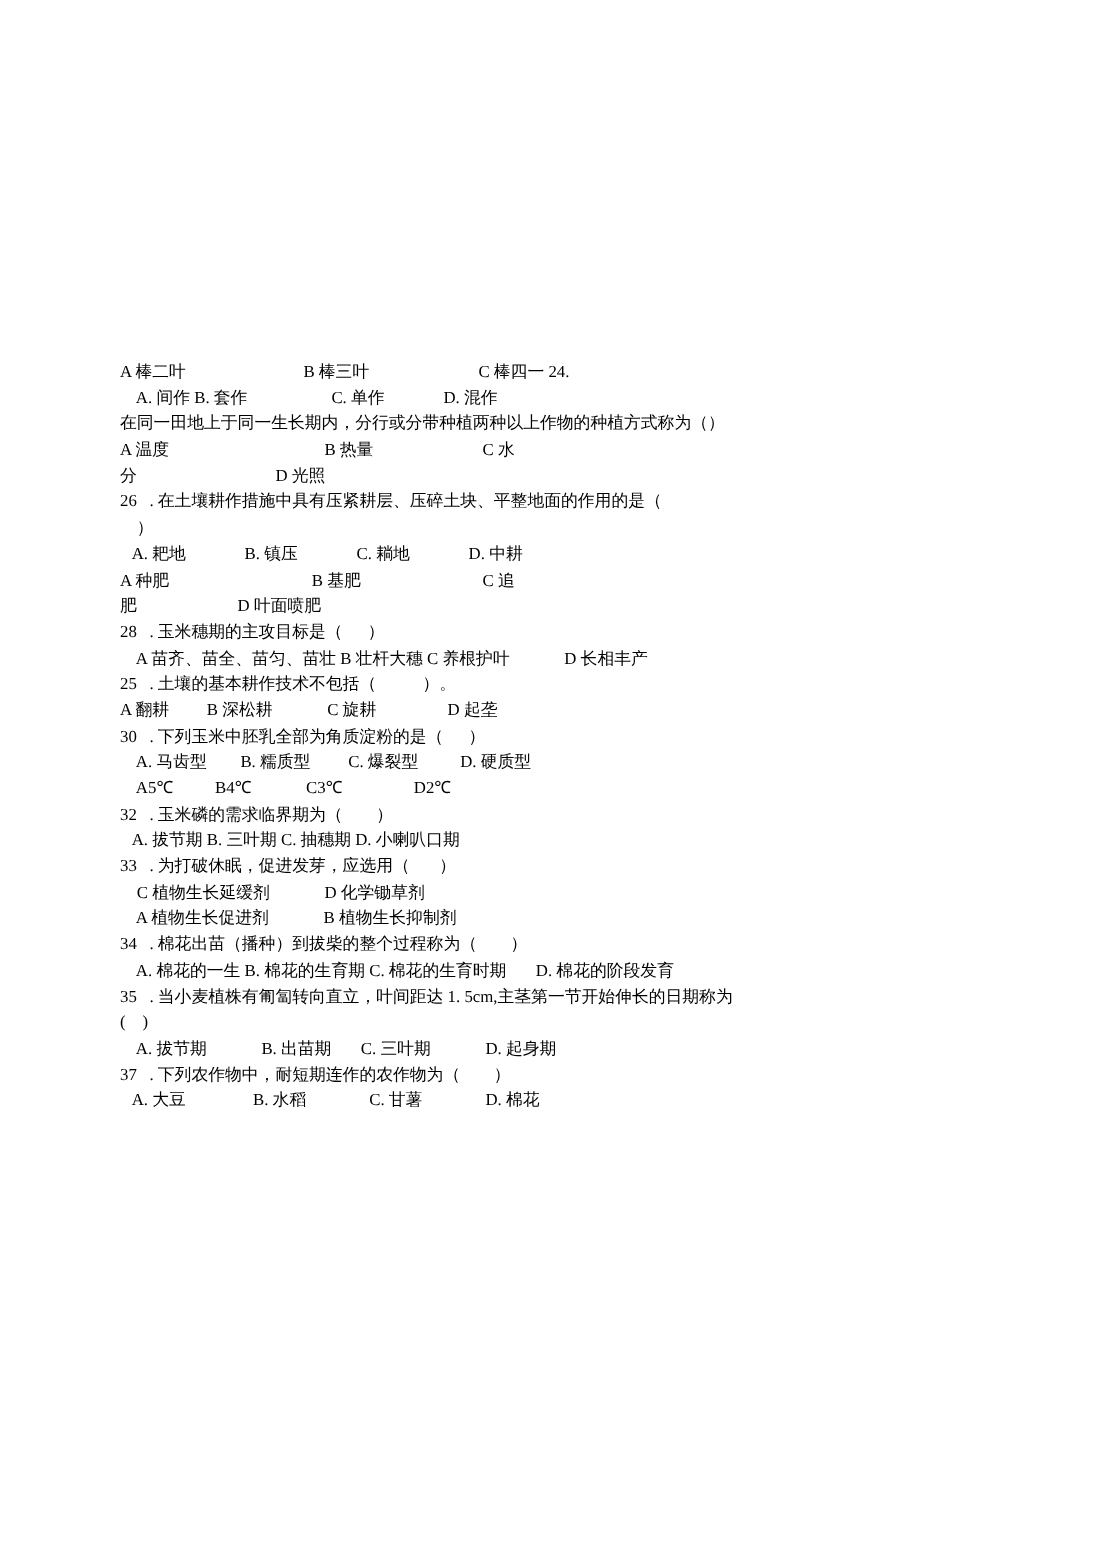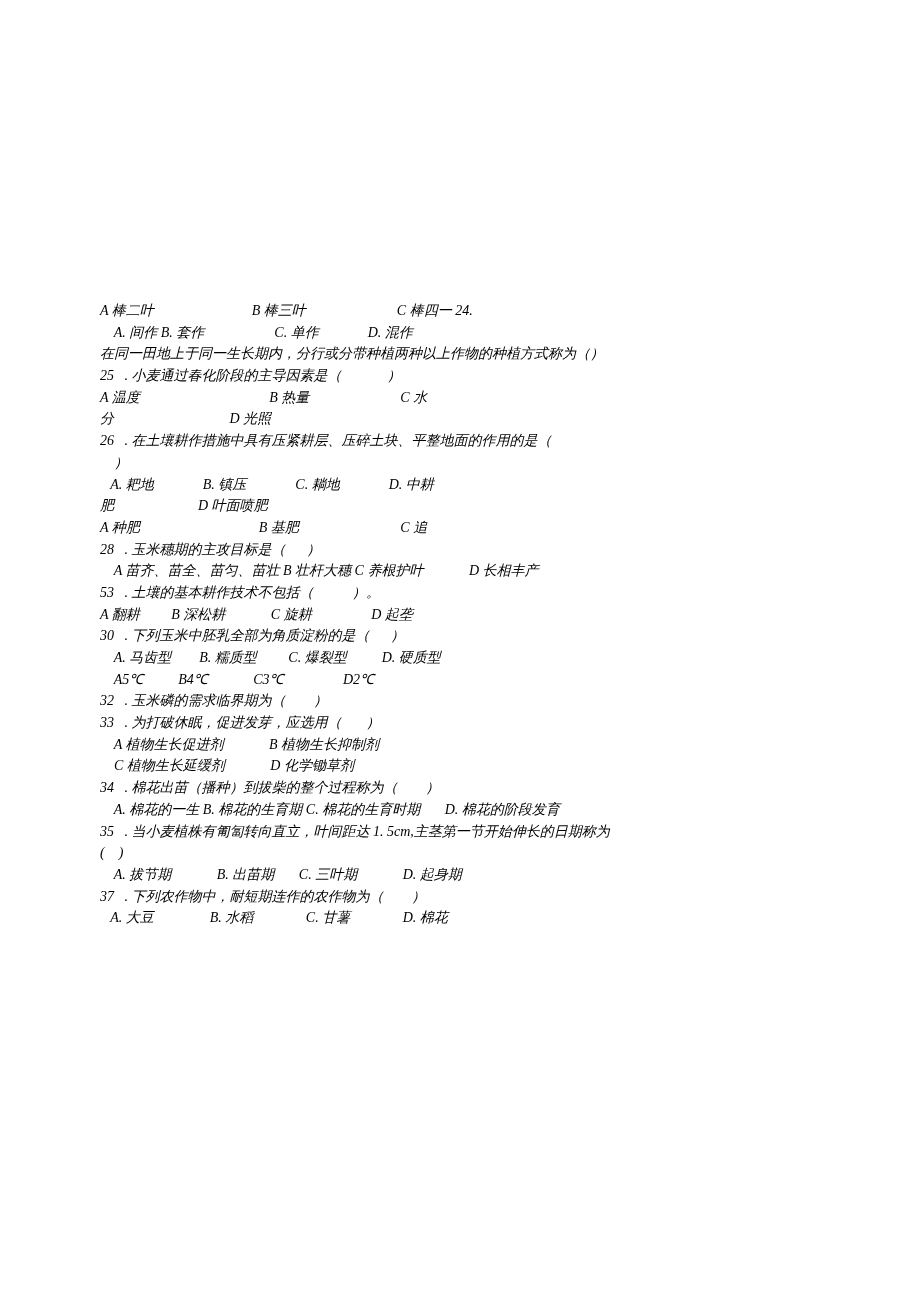--- a/index.html
+++ b/index.html
@@ -10,50 +10,49 @@
     font-size: 14px;
     color: #000;
     width: 920px;
   }
   .page {
     padding: 300px 100px 400px 100px;
     line-height: 1.55;
   }
   .line {
     white-space: pre;
-    font-style: italic;
   }
 </style>
 </head>
 <body>
 
 <div class="page">
   <div class="content" id="content">
       <div class="line">A 棒二叶                            B 棒三叶                          C 棒四一 24.</div>
       <div class="line">    A. 间作 B. 套作                    C. 单作              D. 混作</div>
       <div class="line">在同一田地上于同一生长期内，分行或分带种植两种以上作物的种植方式称为（）</div>
-      <div class="line">25   . 小麦通过春化阶段的主导因素是（             ）</div>
       <div class="line">A 温度                                     B 热量                          C 水</div>
       <div class="line">分                                 D 光照</div>
       <div class="line">26   . 在土壤耕作措施中具有压紧耕层、压碎土块、平整地面的作用的是（</div>
       <div class="line">    ）</div>
       <div class="line">   A. 耙地              B. 镇压              C. 耥地              D. 中耕</div>
+      <div class="line">A 种肥                                  B 基肥                             C 追</div>
       <div class="line">肥                        D 叶面喷肥</div>
-      <div class="line">A 种肥                                  B 基肥                             C 追</div>
       <div class="line">28   . 玉米穗期的主攻目标是（      ）</div>
       <div class="line">    A 苗齐、苗全、苗匀、苗壮 B 壮杆大穗 C 养根护叶             D 长相丰产</div>
-      <div class="line">53   . 土壤的基本耕作技术不包括（           ）。</div>
+      <div class="line">25   . 土壤的基本耕作技术不包括（           ）。</div>
       <div class="line">A 翻耕         B 深松耕             C 旋耕                 D 起垄</div>
       <div class="line">30   . 下列玉米中胚乳全部为角质淀粉的是（      ）</div>
       <div class="line">    A. 马齿型        B. 糯质型         C. 爆裂型          D. 硬质型</div>
       <div class="line">    A5℃          B4℃             C3℃                 D2℃</div>
       <div class="line">32   . 玉米磷的需求临界期为（        ）</div>
+      <div class="line">   A. 拔节期 B. 三叶期 C. 抽穗期 D. 小喇叭口期</div>
       <div class="line">33   . 为打破休眠，促进发芽，应选用（       ）</div>
+      <div class="line">    C 植物生长延缓剂             D 化学锄草剂</div>
       <div class="line">    A 植物生长促进剂             B 植物生长抑制剂</div>
-      <div class="line">    C 植物生长延缓剂             D 化学锄草剂</div>
       <div class="line">34   . 棉花出苗（播种）到拔柴的整个过程称为（        ）</div>
       <div class="line">    A. 棉花的一生 B. 棉花的生育期 C. 棉花的生育时期       D. 棉花的阶段发育</div>
       <div class="line">35   . 当小麦植株有匍匐转向直立，叶间距达 1. 5cm,主茎第一节开始伸长的日期称为</div>
       <div class="line">(    )</div>
       <div class="line">    A. 拔节期             B. 出苗期       C. 三叶期             D. 起身期</div>
       <div class="line">37   . 下列农作物中，耐短期连作的农作物为（        ）</div>
       <div class="line">   A. 大豆                B. 水稻               C. 甘薯               D. 棉花</div>
     </div>
 </div>
 

